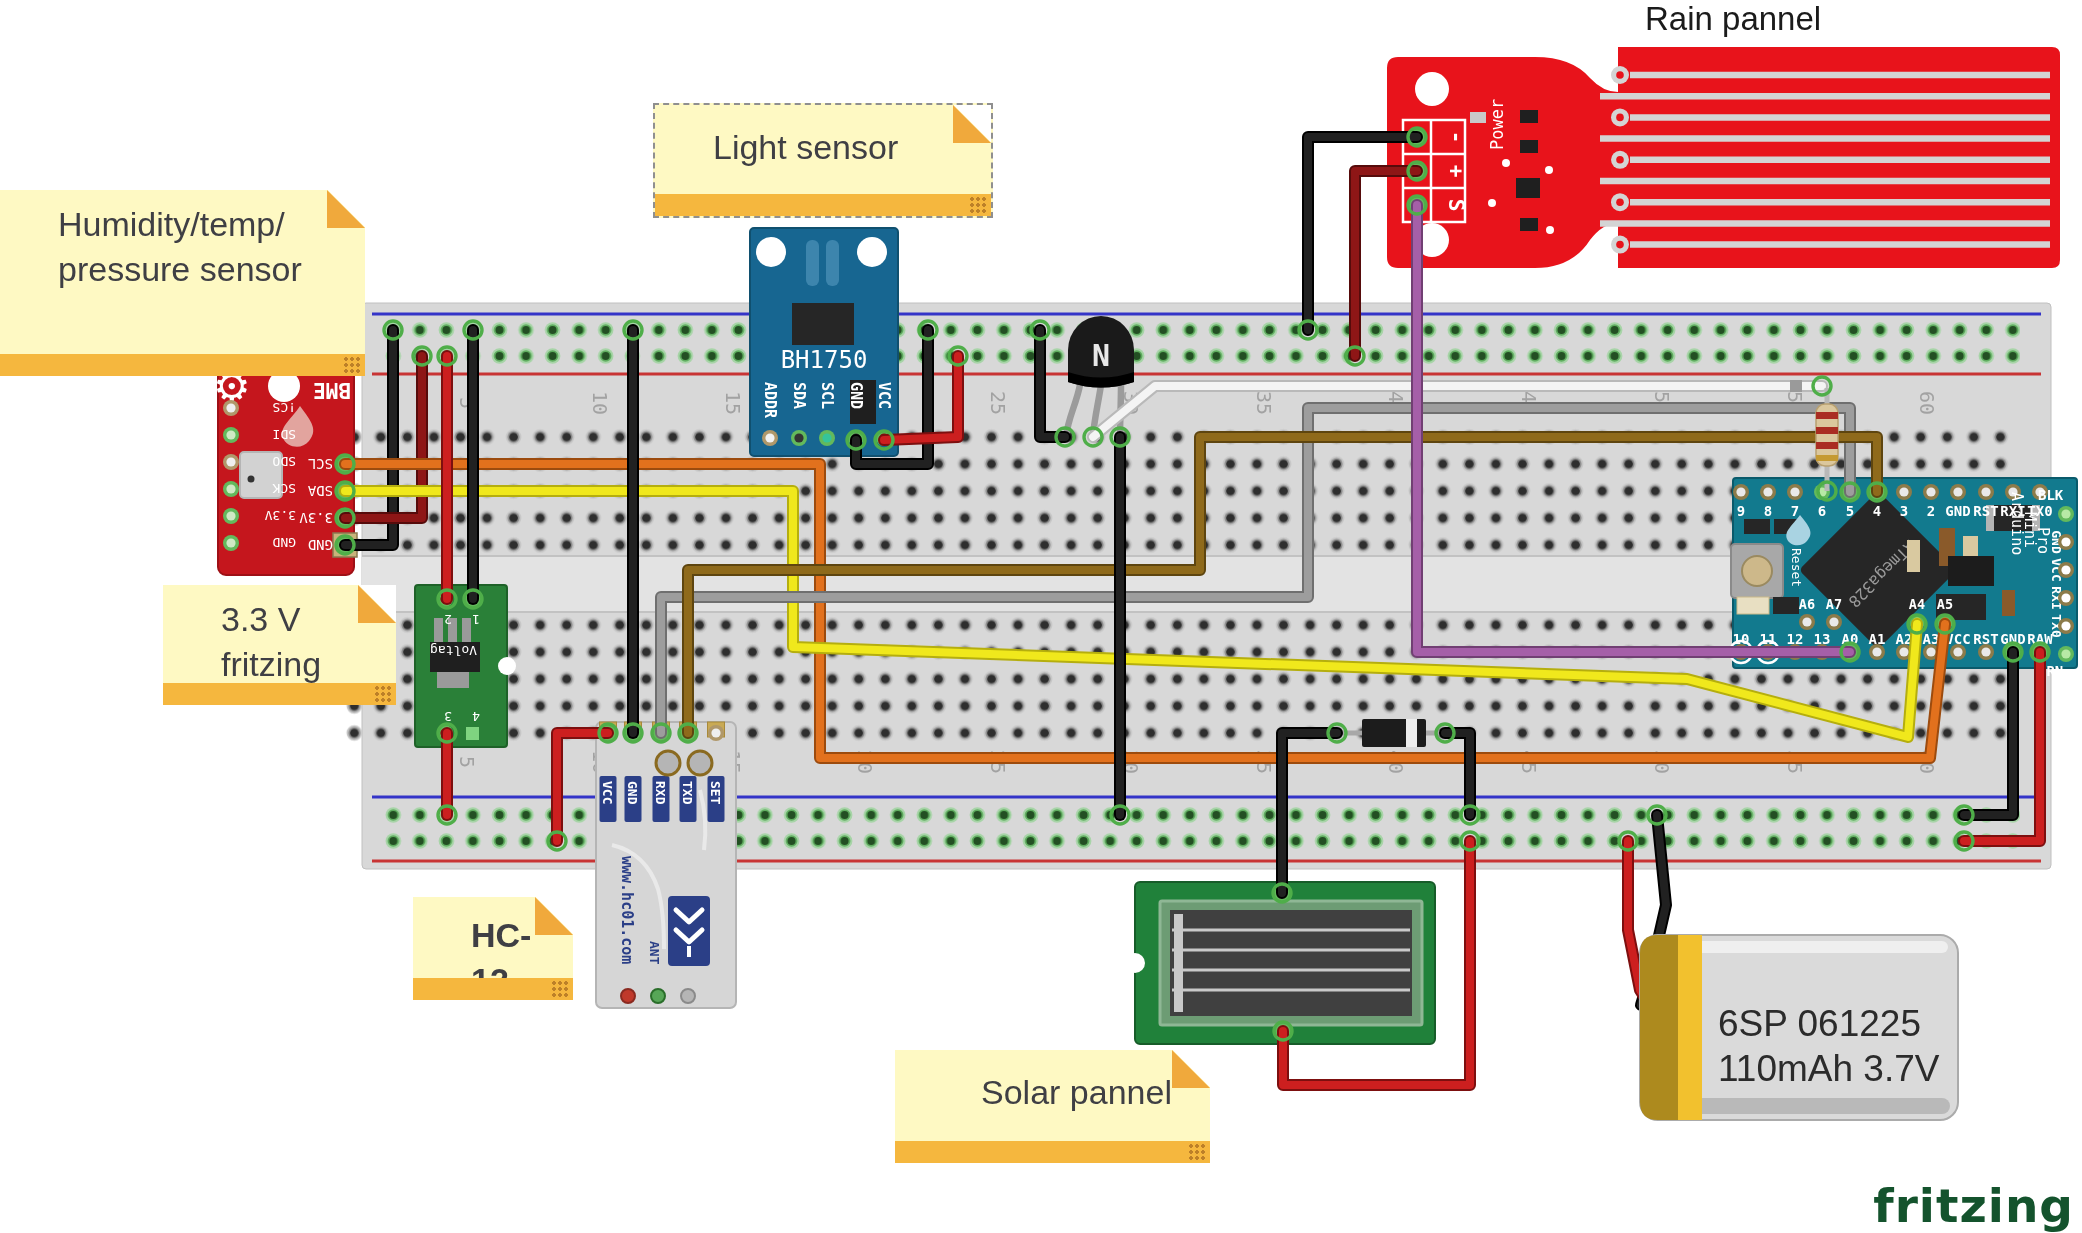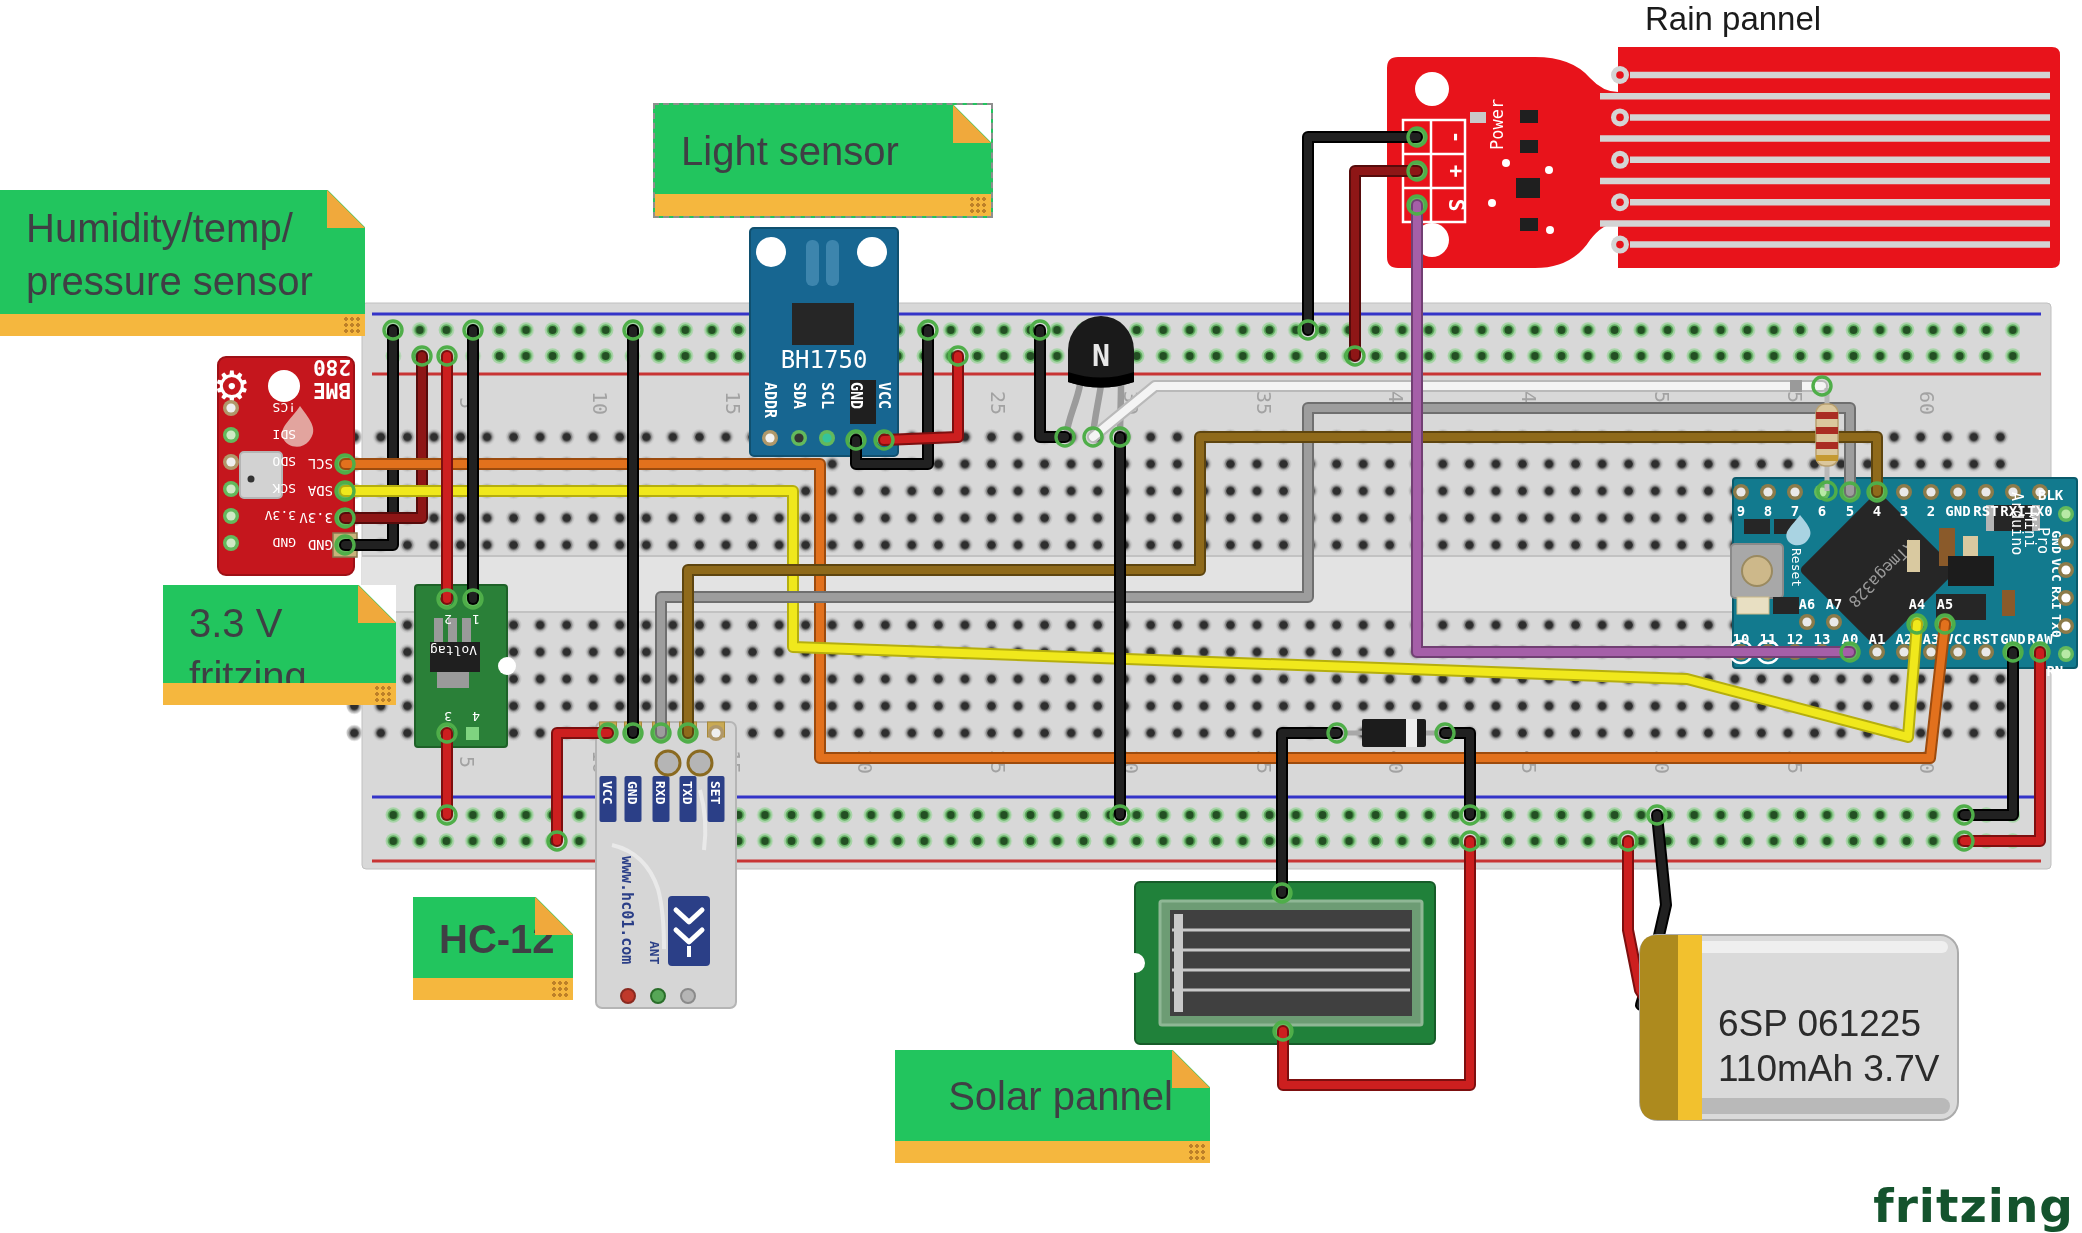--- a/index.html
+++ b/index.html
@@ -1,20 +1,20 @@
 <!DOCTYPE html>
 <html><head>
 <meta charset="utf-8">
 <style>
   html,body{margin:0;padding:0;background:#ffffff;}
   #stage{position:relative;width:2082px;height:1233px;background:#ffffff;overflow:hidden;
          font-family:"Liberation Sans", sans-serif;}
   #scene{position:absolute;left:0;top:0;}
-  .note{position:absolute;background:#22c55e;box-sizing:border-box;color:#3f3f44;
-        font-size:40px;line-height:1.32;}
+  .note{position:absolute;background:#fef9c3;box-sizing:border-box;color:#3f3f44;
+        font-size:34px;line-height:1.32;padding-left:32px;}
   .note::before{content:"";position:absolute;top:0;right:0;width:38px;height:38px;
         background:#f0a93c;clip-path:polygon(0 0,0 100%,100% 100%);z-index:2;}
   .note::after{content:"";position:absolute;top:0;right:0;width:38px;height:38px;
         background:#ffffff;clip-path:polygon(2% 0,100% 0,100% 98%);z-index:1;}
   .note-strip{position:absolute;left:0;right:0;bottom:0;height:22px;background:#f5b73e;}
   .note-text{position:relative;padding:12px 10px 0 26px;z-index:0;}
   .note.dashed{border:2px dashed #8f8f8f;}
   .note-grip{position:absolute;right:5px;bottom:3px;width:17px;height:17px;z-index:3;
         background-image:radial-gradient(circle,#bd8028 1.7px,transparent 1.9px);
         background-size:6px 6px;}
@@ -699,21 +699,21 @@
     <rect x="1640" y="935" width="318" height="185" rx="18" fill="#dadada" stroke="#ababab" stroke-width="2"></rect>
     <rect x="1648" y="1098" width="302" height="16" rx="8" fill="#b9b9b9"></rect>
     <rect x="1652" y="941" width="296" height="12" rx="6" fill="#efefef"></rect>
     <path d="M1658,935 H1702 V1120 H1658 Q1640,1120 1640,1102 V953 Q1640,935 1658,935 Z" fill="#ad8a1e"></path>
     <rect x="1678" y="935" width="24" height="185" fill="#f2c12e"></rect>
     <text x="1718" y="1036" font-size="37" fill="#2b2b2b">6SP 061225</text>
     <text x="1718" y="1081" font-size="37" fill="#2b2b2b">110mAh 3.7V</text>
   </g>
 </svg>
 
-<div class="note" style="left:0px;top:190px;width:365px;height:146px;">
+<div class="note" style="left:0px;top:190px;width:365px;height:186px;">
   <div class="note-text"><span>Humidity/temp/</span><br><span>pressure sensor</span></div>
   <div class="note-strip"></div>
   <div class="note-grip"></div>
 </div>
 
 <div class="note dashed" style="left:653px;top:103px;width:340px;height:115px;">
   <div class="note-text" style="padding-top:20px;">Light sensor</div>
   <div class="note-strip"></div>
   <div class="note-grip"></div>
 </div>

